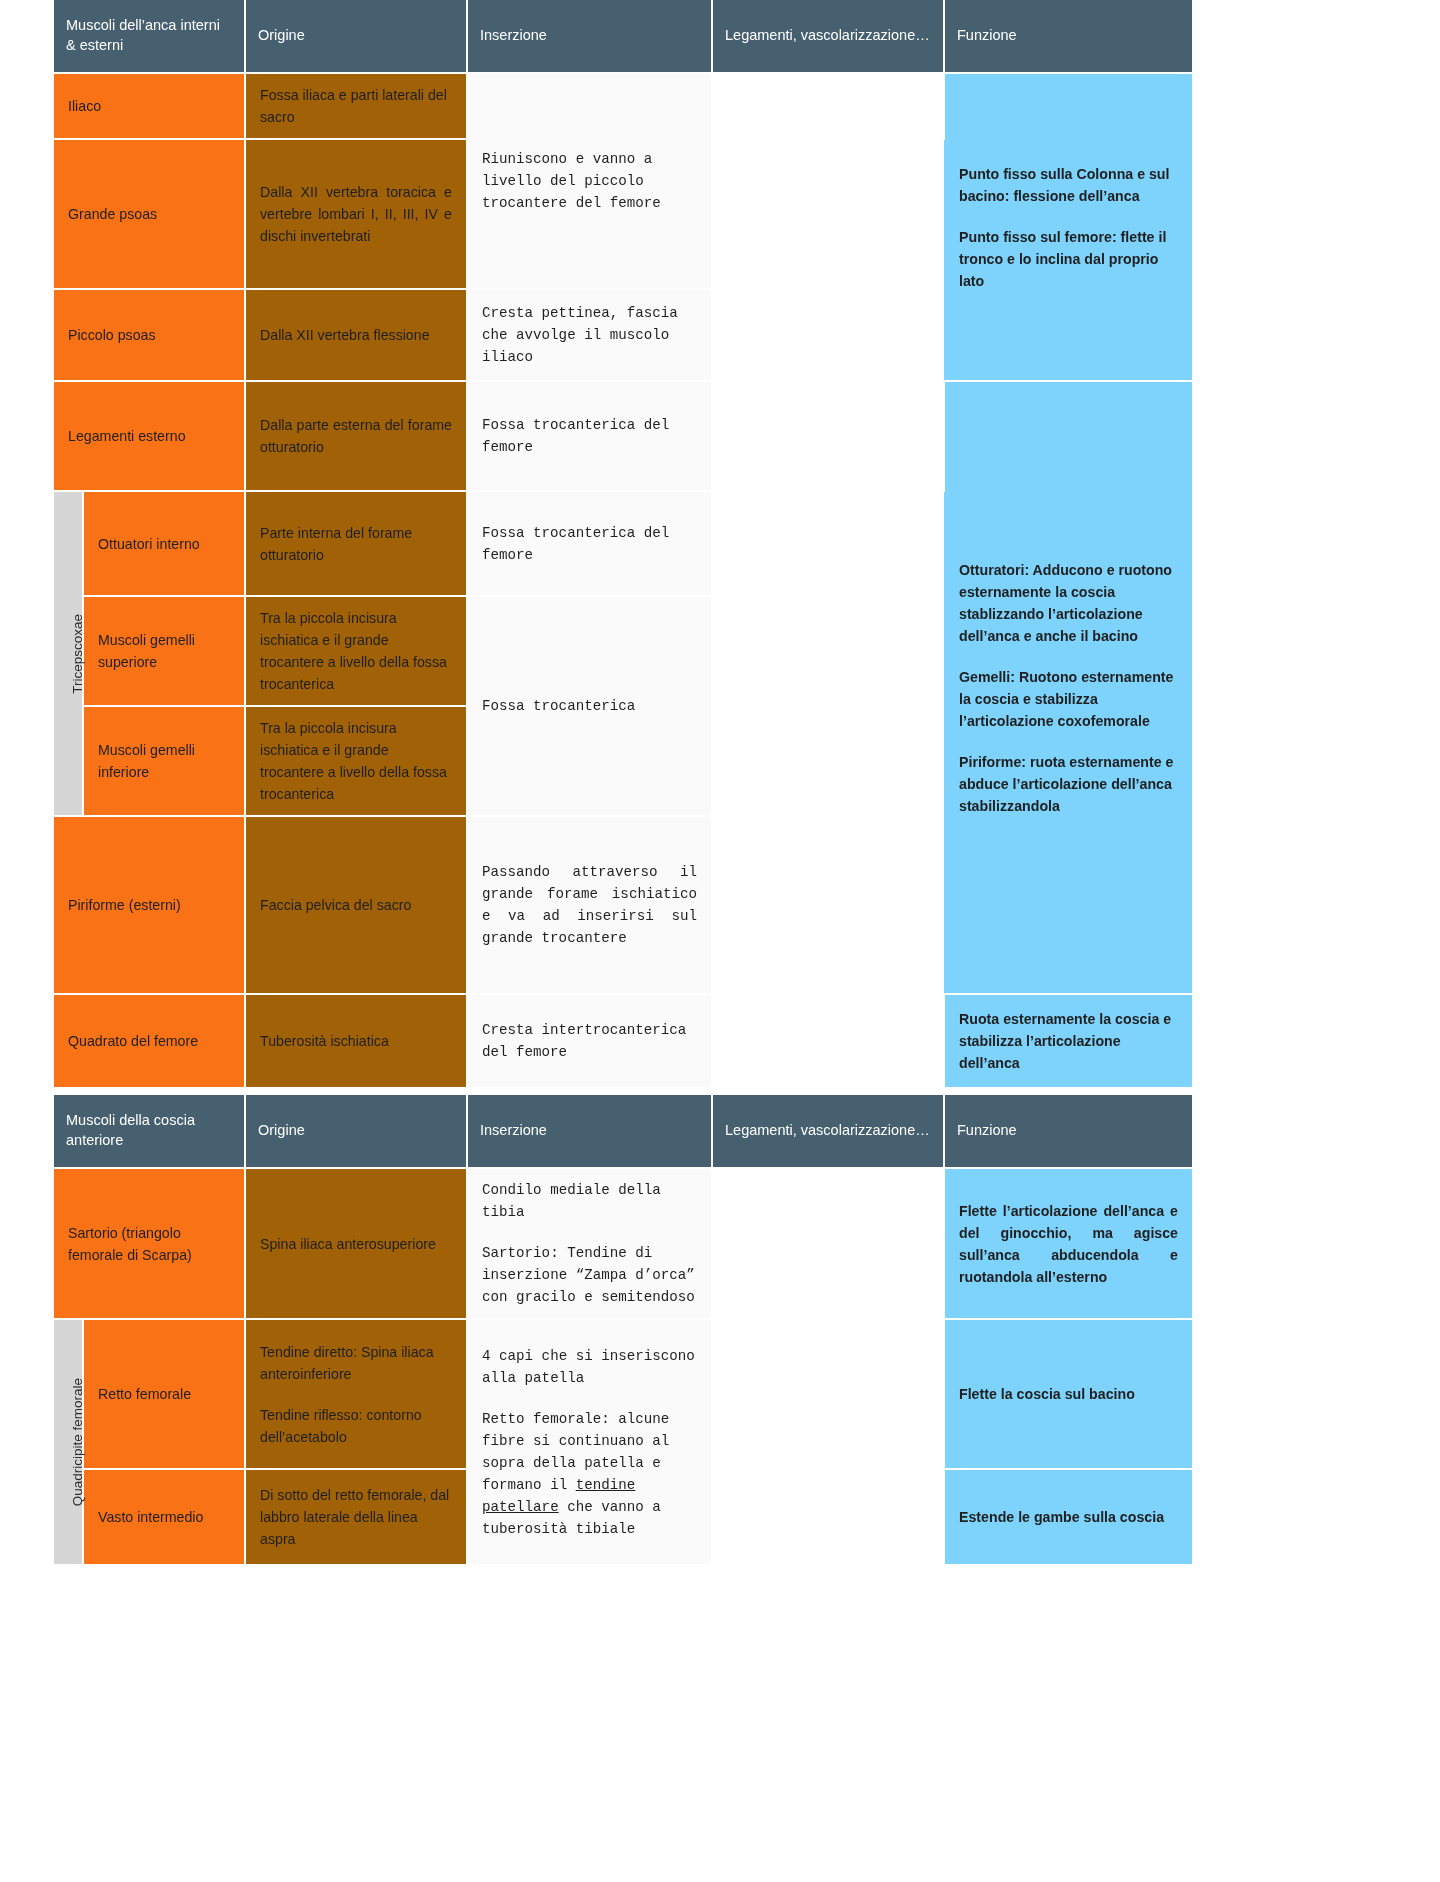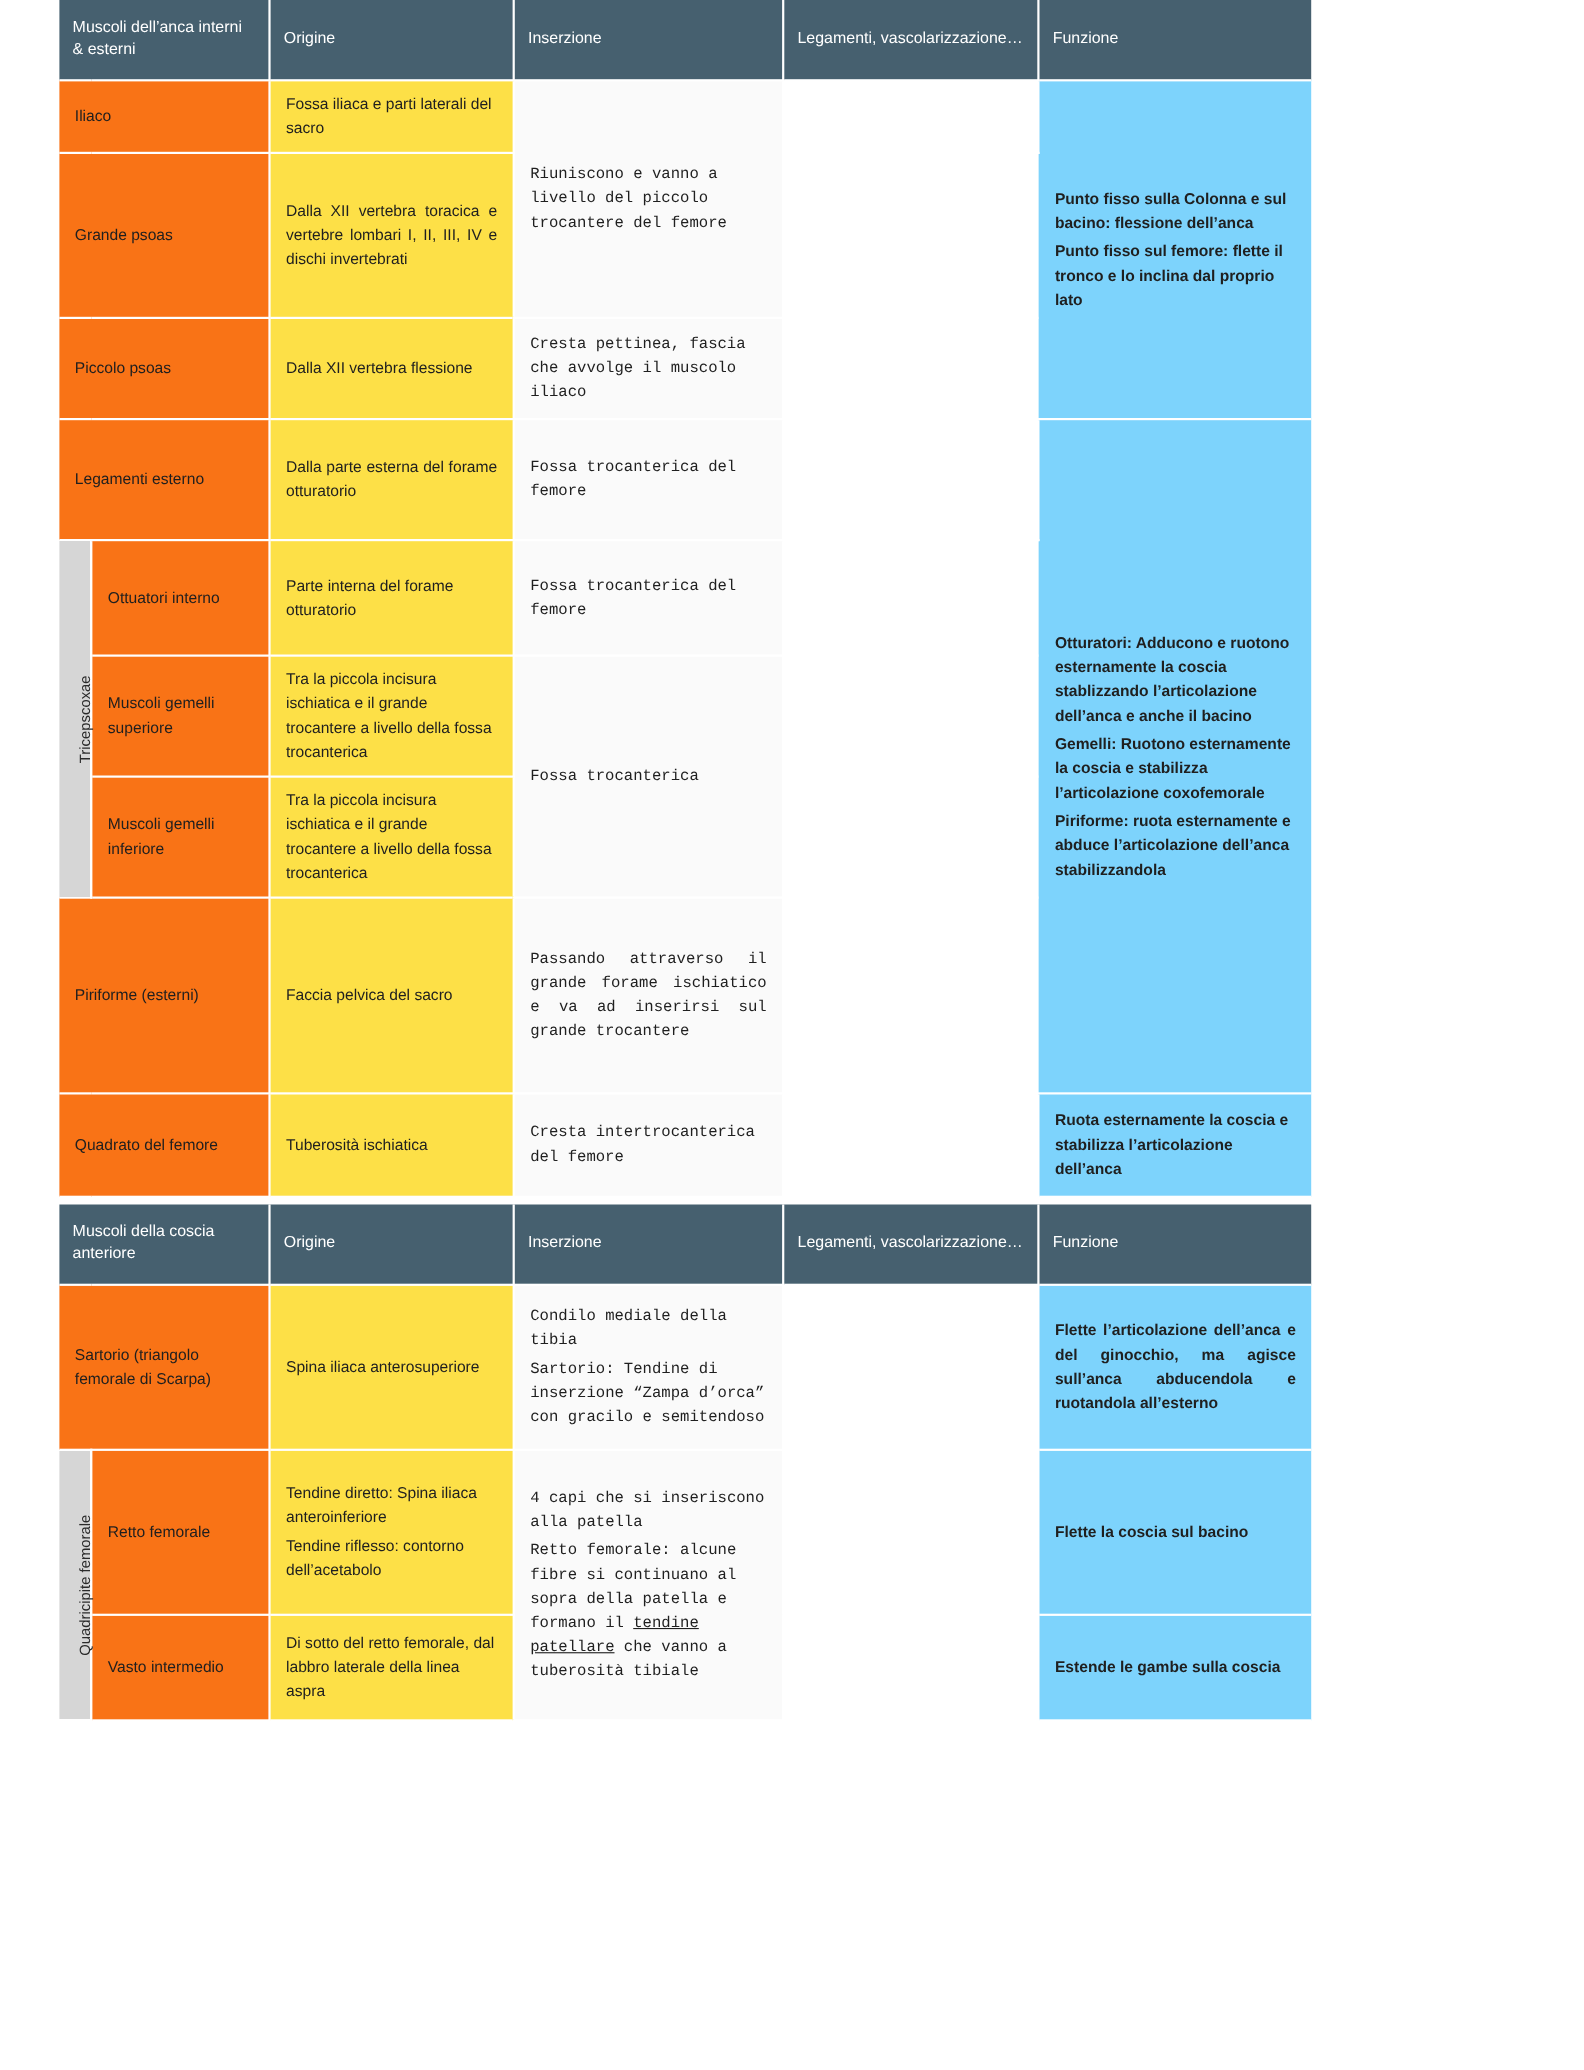--- a/index.html
+++ b/index.html
@@ -140,21 +140,21 @@
     border-right: 2px solid #ffffff;
     border-bottom: 2px solid #ffffff;
     color: #1f1f1f;
   }
   table.anat td:last-child { border-right: none; }
 
   td.nm {
     background: #f97316;
     color: #2a2a2a;
   }
-  td.body-l { background: #fde047; }
+  td.body-l { background: #a16207; }
   td.body-a { background: #fafafa; font-family: Liberation Mono, monospace; }
   td.empty  { background: #ffffff; }
   td.fun    { background: #7dd3fc; font-weight: bold; }
 
   td.just { text-align: justify; text-align-last: left; }
 
   td.rot {
     background: #d6d6d6;
     padding: 0;
     width: 29px;
@@ -165,21 +165,21 @@
     transform: rotate(180deg);
     white-space: nowrap;
     font-size: 13.5px;
     color: #2a2a2a;
     display: block;
     margin: 0 auto;
     text-align: center;
   }
 
   .para { margin: 0; }
-  .para + .para { margin-top: 4px; }
+  .para + .para { margin-top: 19px; }
 
   .lnk {
     text-decoration: underline;
     color: inherit;
   }
   .gap-between { height: 6px; }
 </style>
 </head>
 <body>
 

